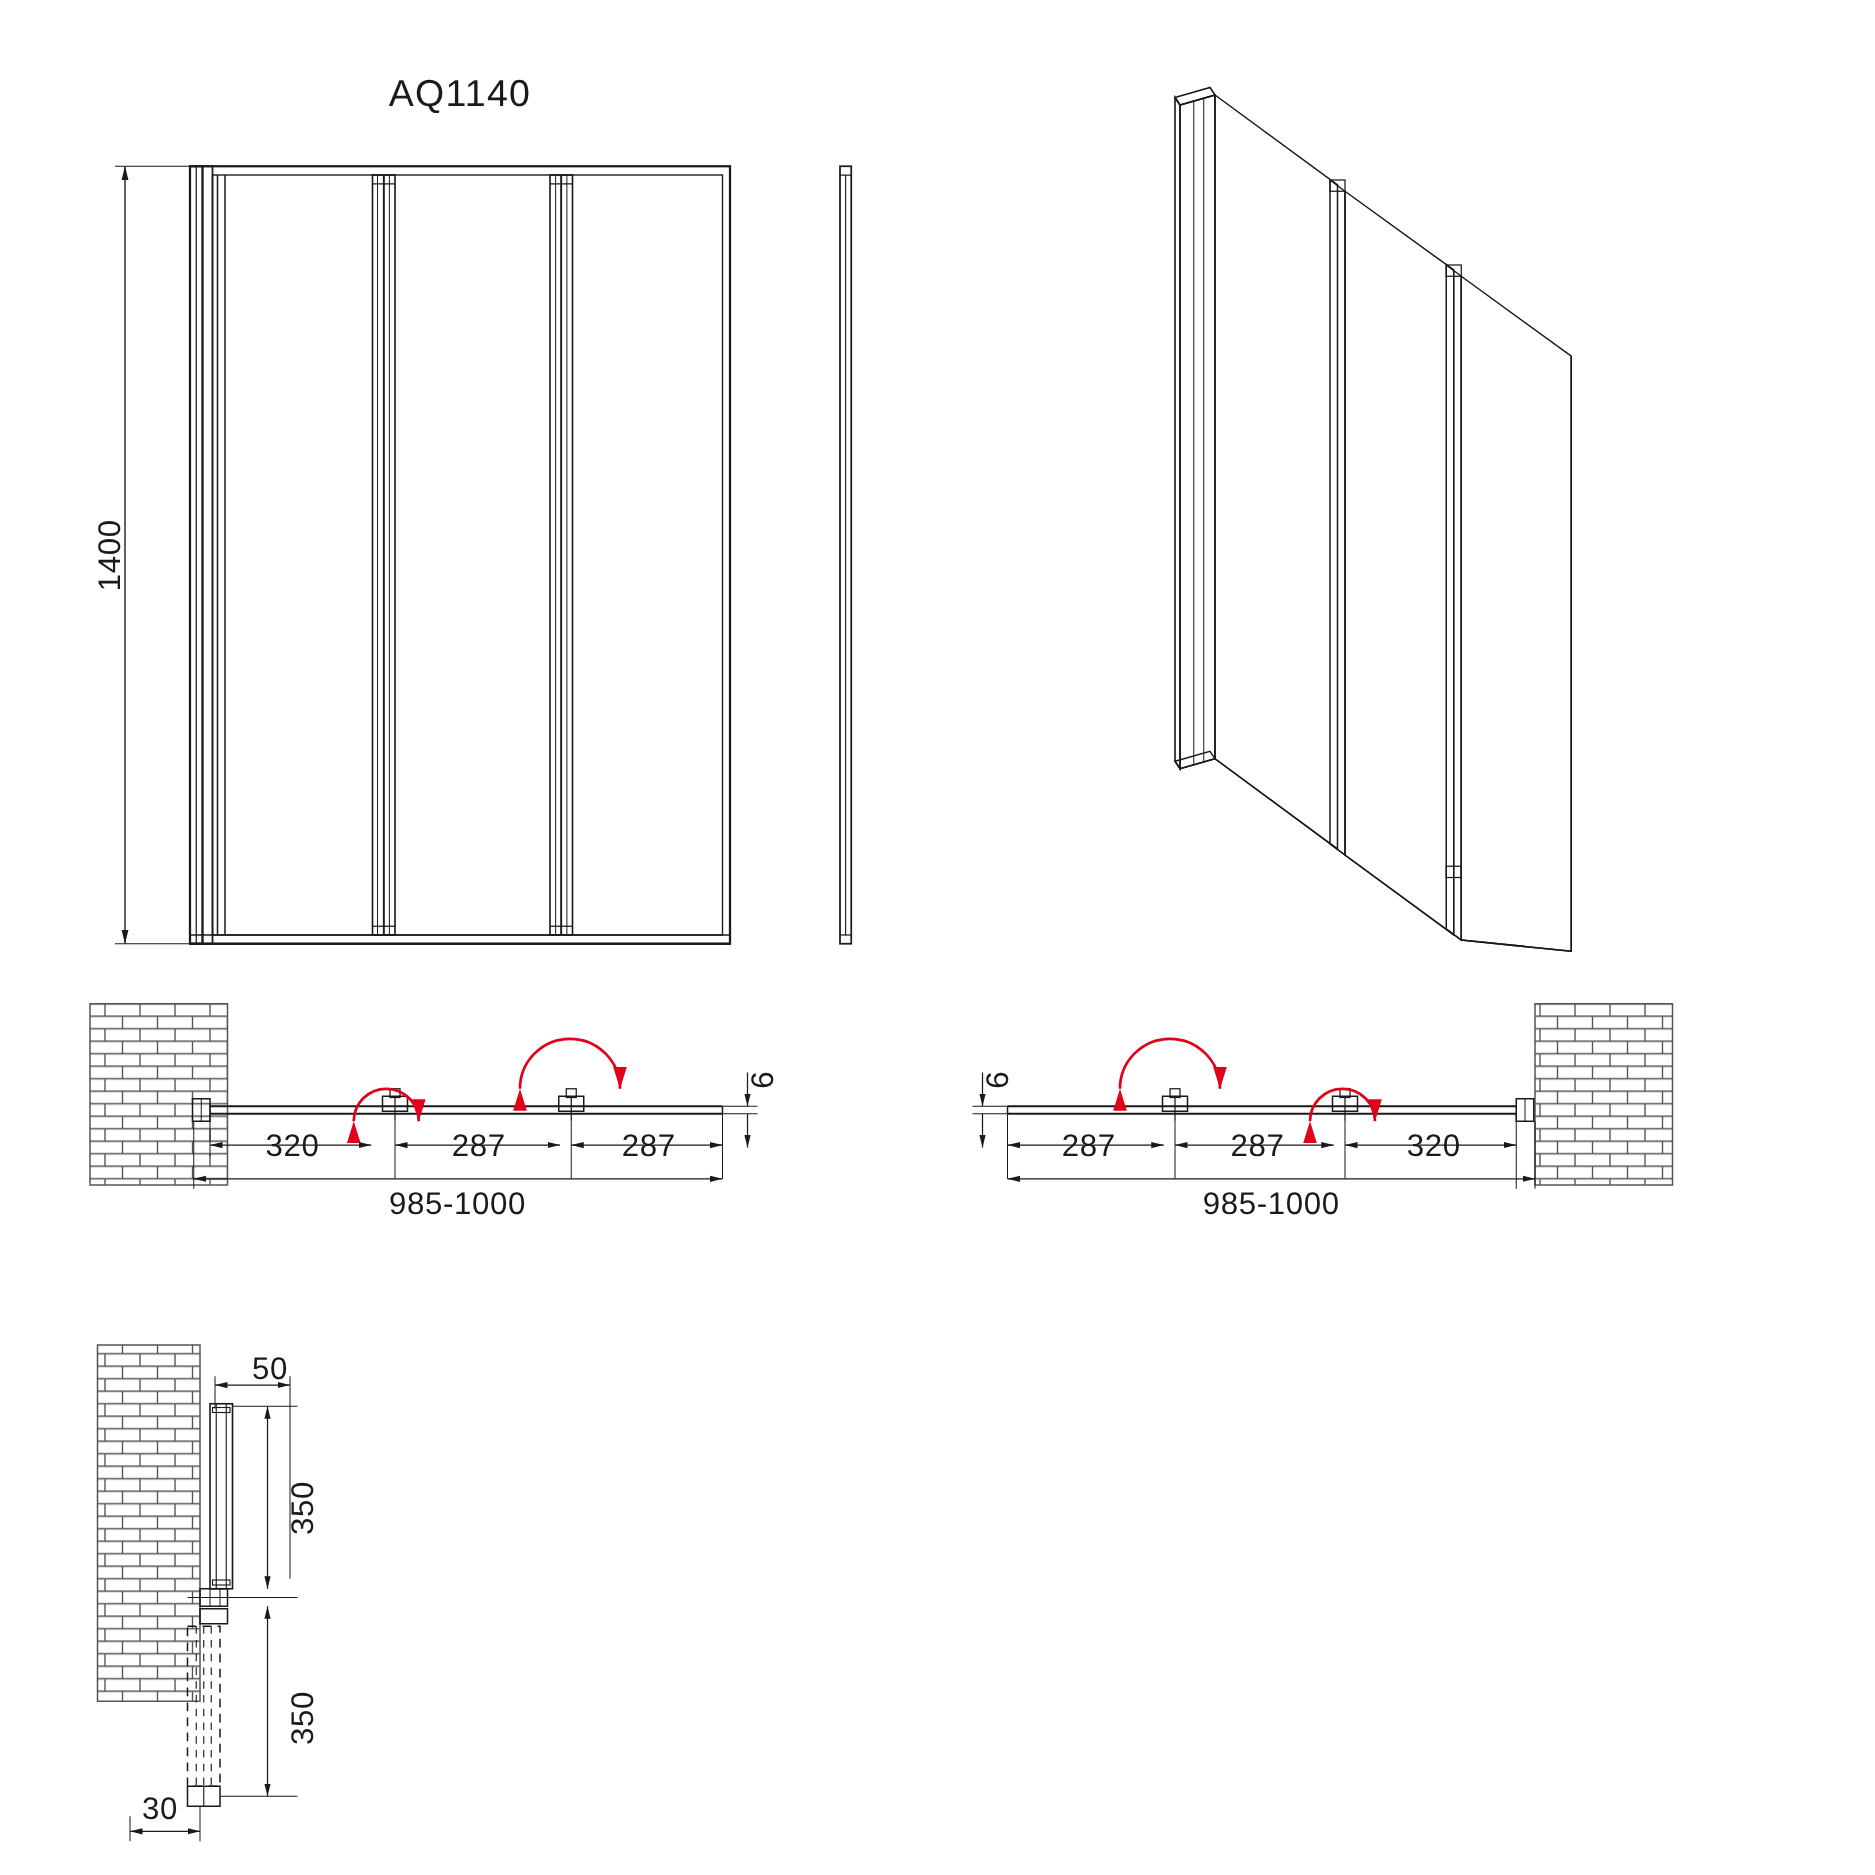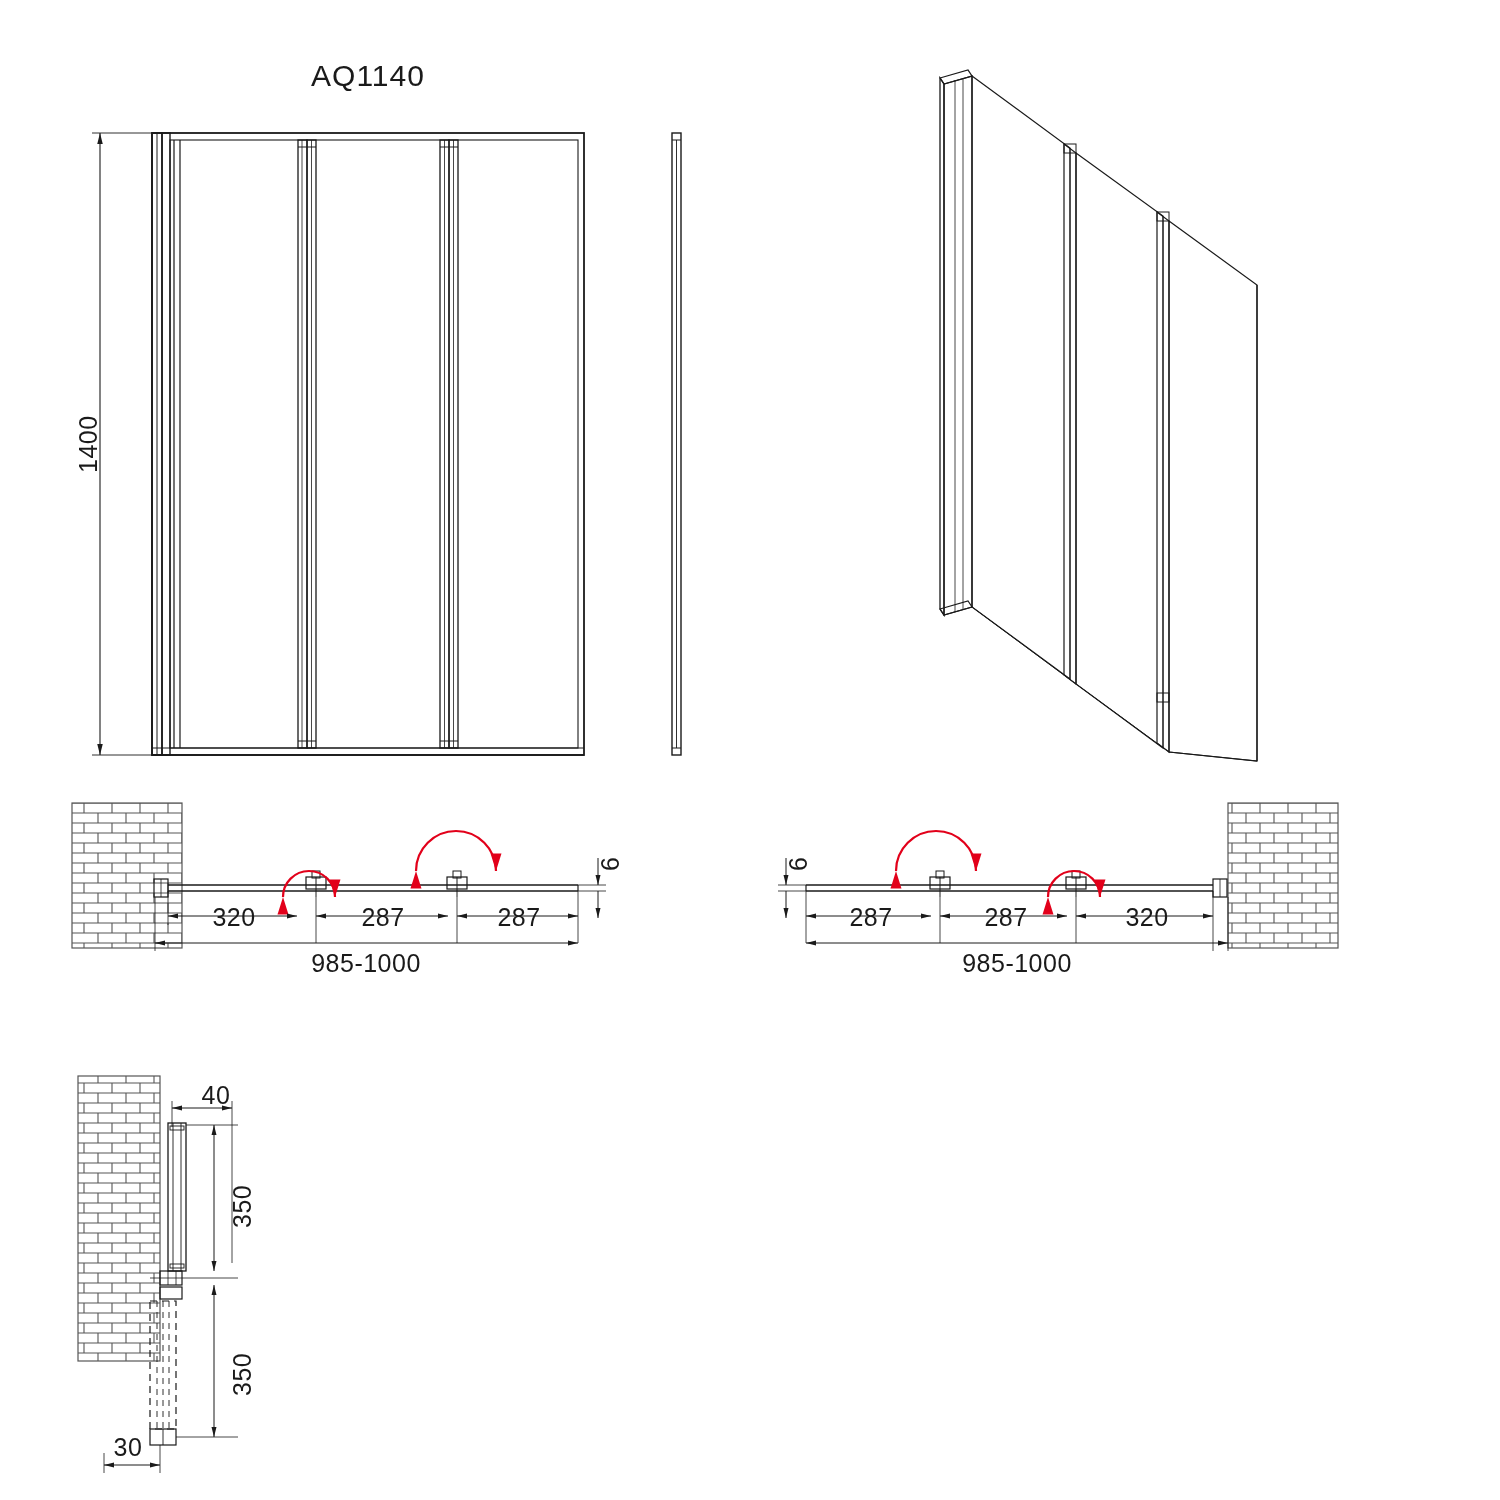--- a/index.html
+++ b/index.html
@@ -273,18 +273,18 @@
   <div class="lbl center" style="left:519px; top:890px;">287</div>
   <div class="lbl center" style="left:366px; top:936px;">985-1000</div>
 
   <div class="lbl vert" style="left:784px; top:858px;">6</div>
 
   <div class="lbl center" style="left:871px; top:890px;">287</div>
   <div class="lbl center" style="left:1006px; top:890px;">287</div>
   <div class="lbl center" style="left:1147px; top:890px;">320</div>
   <div class="lbl center" style="left:1017px; top:936px;">985-1000</div>
 
-  <div class="lbl center" style="left:216px; top:1068px;">40</div>
+  <div class="lbl center" style="left:216px; top:1068px;">50</div>
   <div class="lbl vert" style="left:228px; top:1215px;">350</div>
   <div class="lbl vert" style="left:228px; top:1383px;">350</div>
   <div class="lbl center" style="left:128px; top:1420px;">30</div>
 
 </div>
 
 </body></html>

